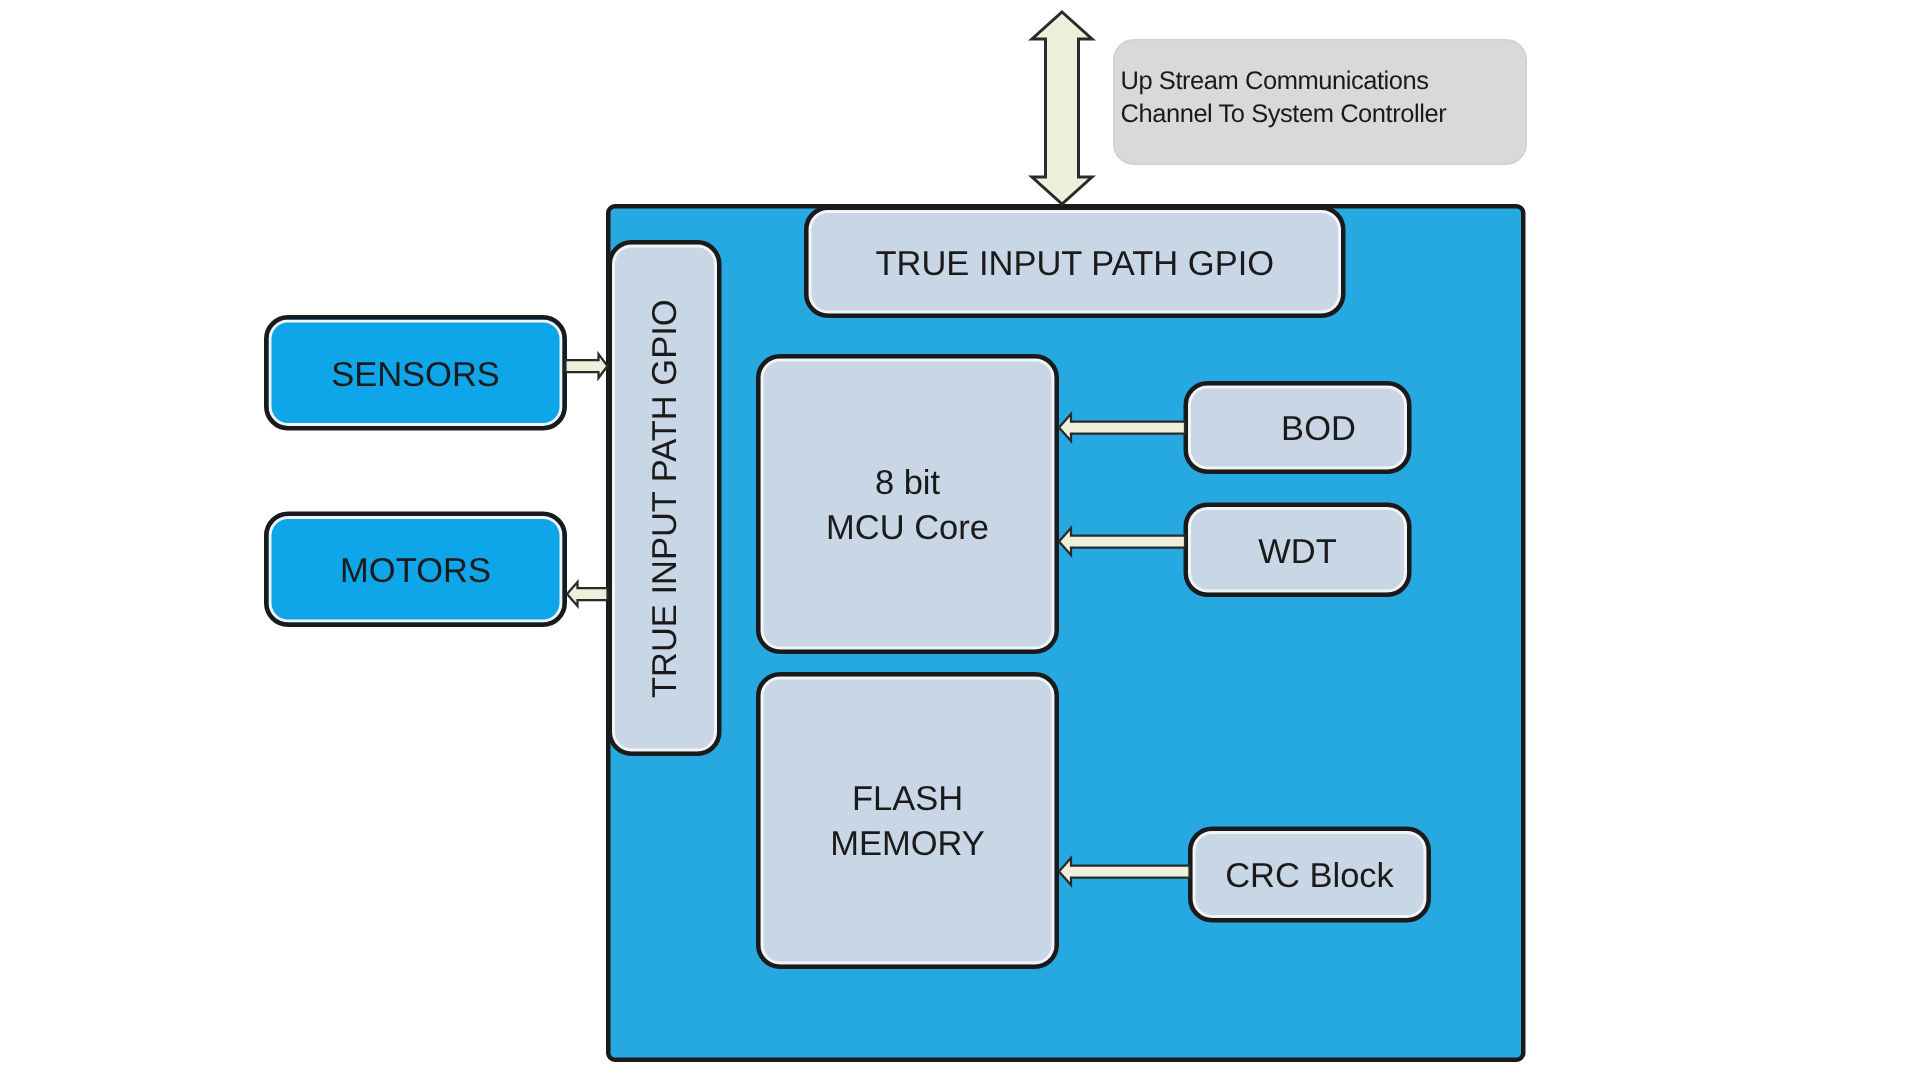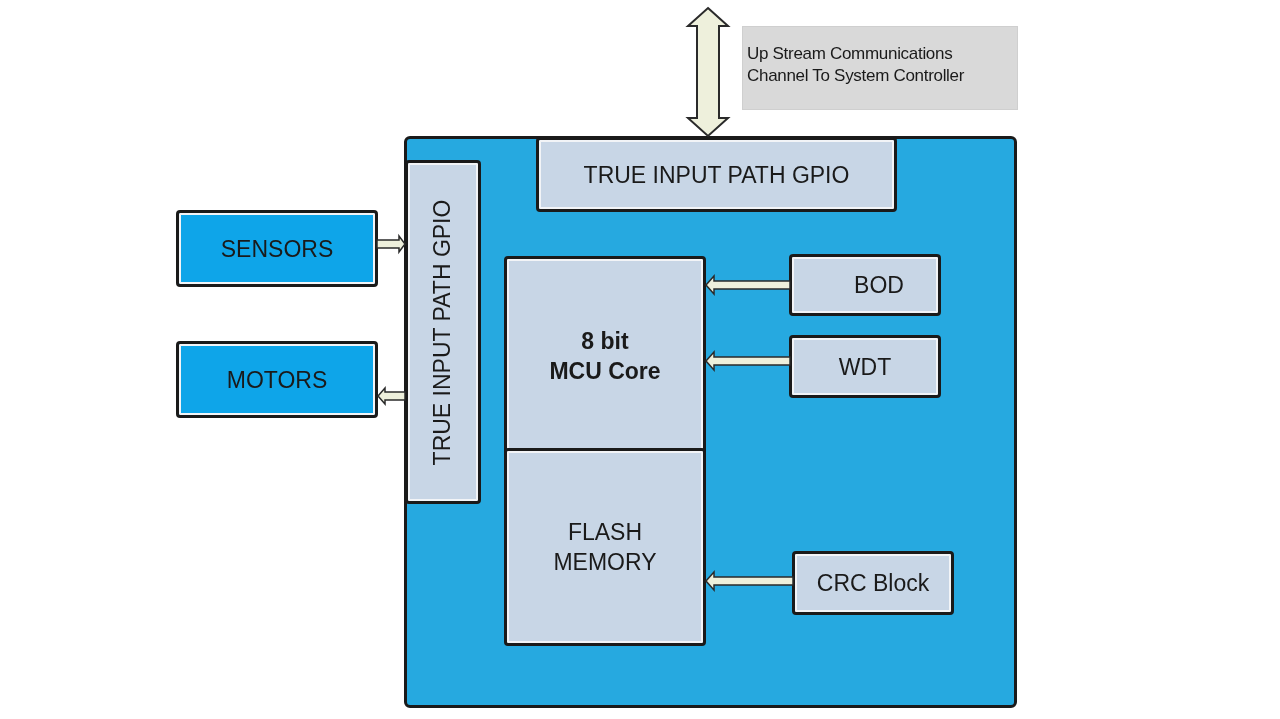--- a/index.html
+++ b/index.html
@@ -2,29 +2,29 @@
 <html><head>
 <meta charset="utf-8">
 <style>
   html, body { margin: 0; padding: 0; }
   body {
     width: 1280px; height: 719px; background: #ffffff; position: relative; overflow: hidden;
     font-family: "Liberation Sans", "DejaVu Sans", sans-serif;
   }
   .box {
     position: absolute; box-sizing: border-box;
-    border: 3px solid #1a1a1a; border-radius: 4px;
+    border: 3px solid #1a1a1a; border-radius: 16px;
     display: flex; align-items: center; justify-content: center; text-align: center;
     color: #1a1a1a; box-shadow: inset 0 0 0 2px #f2f4f7;
   }
   .gray { background: #0ea5e9; }
   .light { background: #c8d6e6; }
   .label { font-size: 23px; line-height: 30px; white-space: pre-line; }
   .note {
-    position: absolute; background: #d9d9d9; border-radius: 0; border: 1px solid #cfcfcf;
+    position: absolute; background: #d9d9d9; border-radius: 14px; border: 1px solid #cfcfcf;
     color: #1a1a1a; font-size: 17px; line-height: 22px; padding: 16px 0 0 4px; box-sizing: border-box;
     white-space: pre-line; letter-spacing: -0.3px;
   }
   .chip {
     position: absolute; box-sizing: border-box; background: #26a9e0;
     border: 3px solid #1a1a1a; border-radius: 6px;
   }
   .vtext {
     transform: rotate(-90deg); white-space: nowrap; font-size: 23px;
   }
@@ -47,21 +47,21 @@
 </div>
 
 <div class="box gray" style="left:176px; top:210px; width:202px; height:77px;">
   <span class="label">SENSORS</span>
 </div>
 
 <div class="box gray" style="left:176px; top:341px; width:202px; height:77px;">
   <span class="label">MOTORS</span>
 </div>
 
-<div class="box light" style="left:504px; top:256px; width:202px; height:200px;font-weight:bold;">
+<div class="box light" style="left:504px; top:236px; width:202px; height:200px;">
   <span class="label">8 bit
 MCU Core</span>
 </div>
 
 <div class="box light" style="left:504px; top:448px; width:202px; height:198px;text-align:center;">
   <span class="label">FLASH
 MEMORY</span>
 </div>
 
 <div class="box light" style="left:789px; top:254px; width:152px; height:62px;padding-left:28px;">

